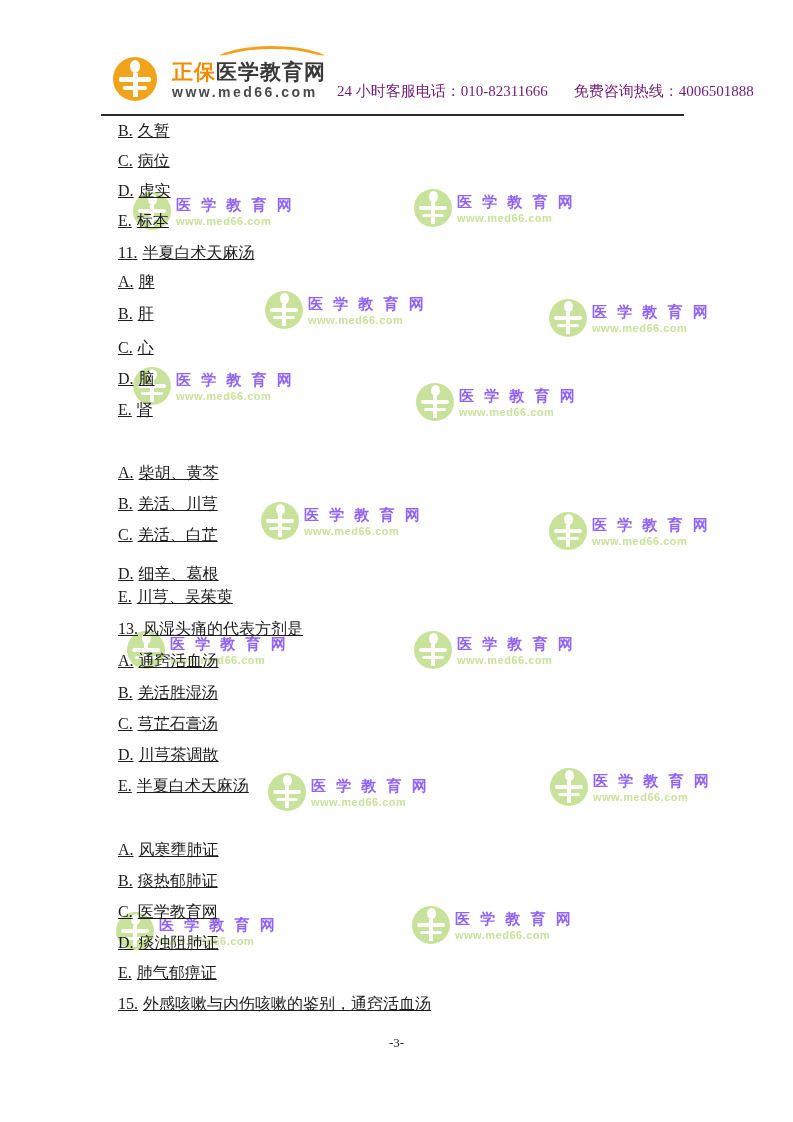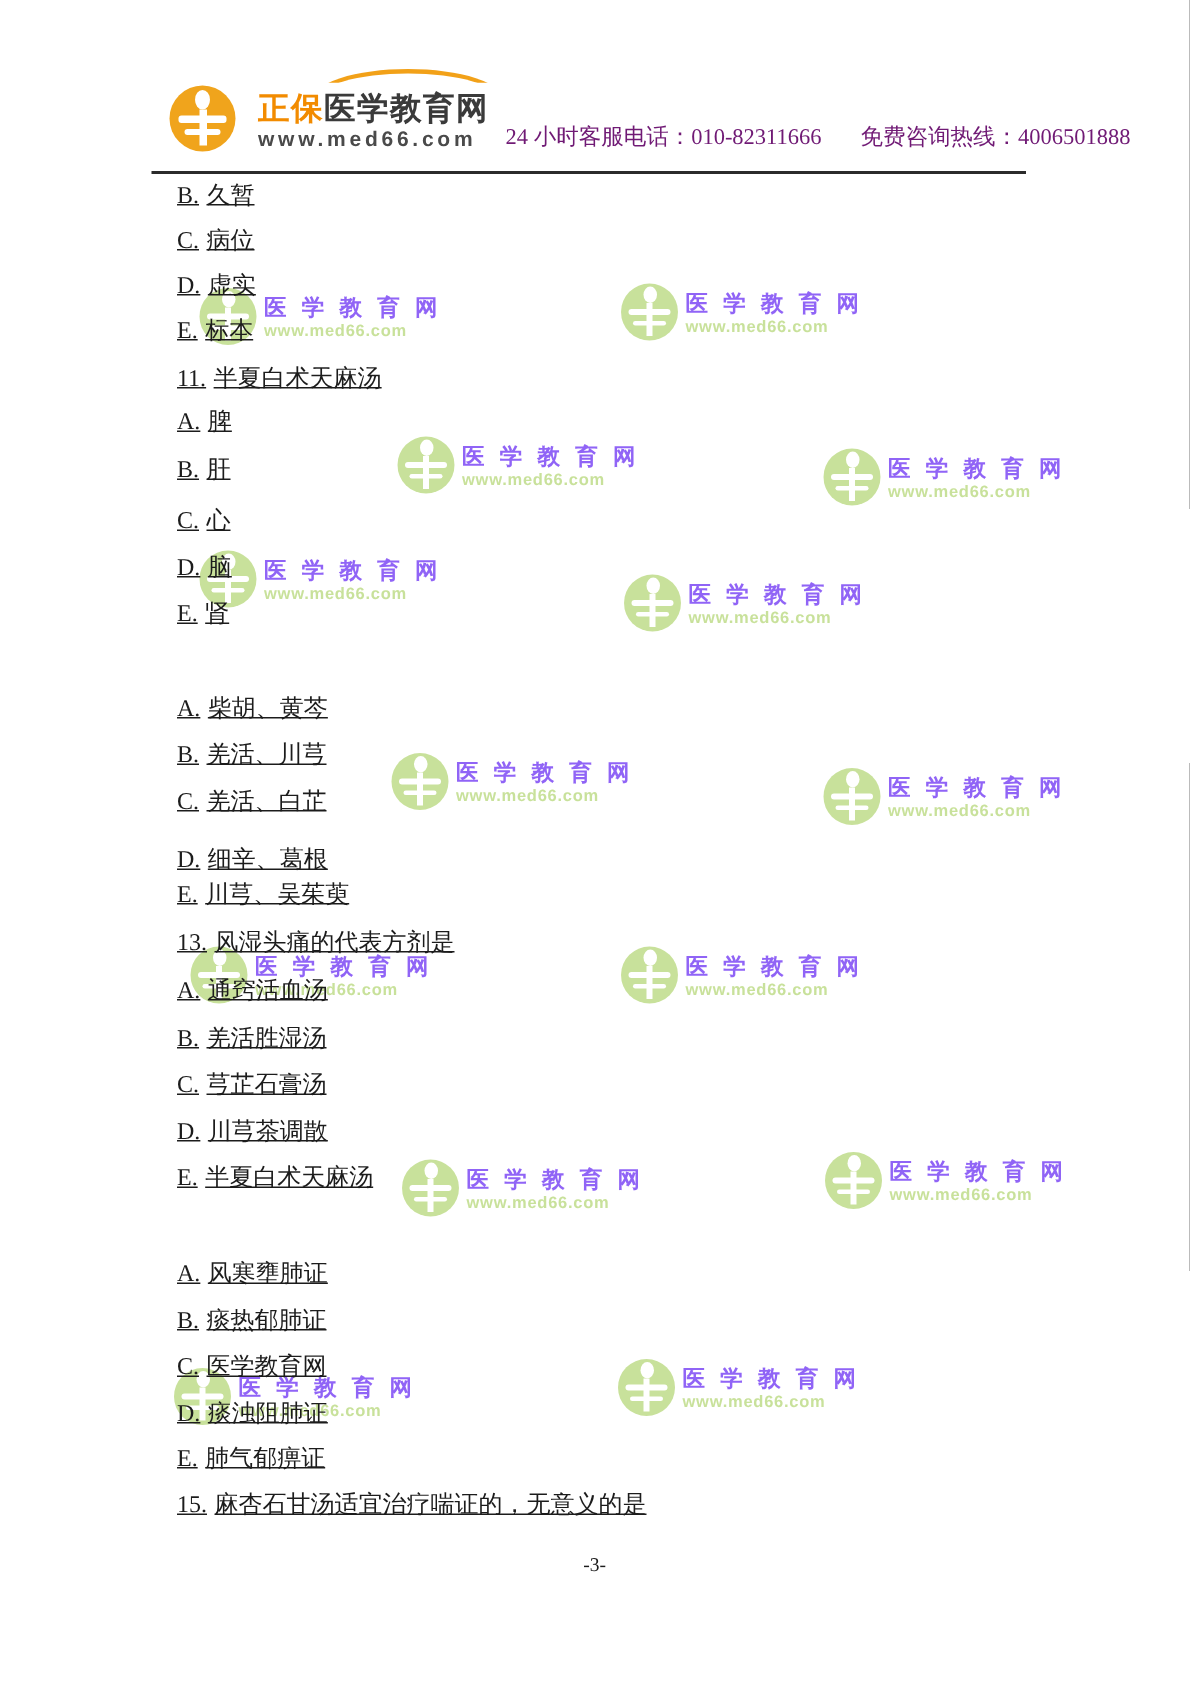--- a/index.html
+++ b/index.html
@@ -264,17 +264,17 @@
   <div class="line" style="top:651px"><span class="lbl">A.</span><span>通窍活血汤</span></div>
   <div class="line" style="top:683px"><span class="lbl">B.</span><span>羌活胜湿汤</span></div>
   <div class="line" style="top:714px"><span class="lbl">C.</span><span>芎芷石膏汤</span></div>
   <div class="line" style="top:745px"><span class="lbl">D.</span><span>川芎茶调散</span></div>
   <div class="line" style="top:776px"><span class="lbl">E.</span><span>半夏白术天麻汤</span></div>
   <div class="line" style="top:840px"><span class="lbl">A.</span><span>风寒壅肺证</span></div>
   <div class="line" style="top:871px"><span class="lbl">B.</span><span>痰热郁肺证</span></div>
   <div class="line" style="top:902px"><span class="lbl">C.</span><span>医学教育网</span></div>
   <div class="line" style="top:933px"><span class="lbl">D.</span><span>痰浊阻肺证</span></div>
   <div class="line" style="top:963px"><span class="lbl">E.</span><span>肺气郁痹证</span></div>
-  <div class="line" style="top:994px"><span class="lbl">15.</span><span>麻杏石甘汤适宜治疗喘证的，无意义的是</span></div>
+  <div class="line" style="top:994px"><span class="lbl">15.</span><span>外感咳嗽与内伤咳嗽的鉴别，通窍活血汤</span></div>
 
   <div class="footer">-3-</div>
 
 </div>
 
 </body></html>

